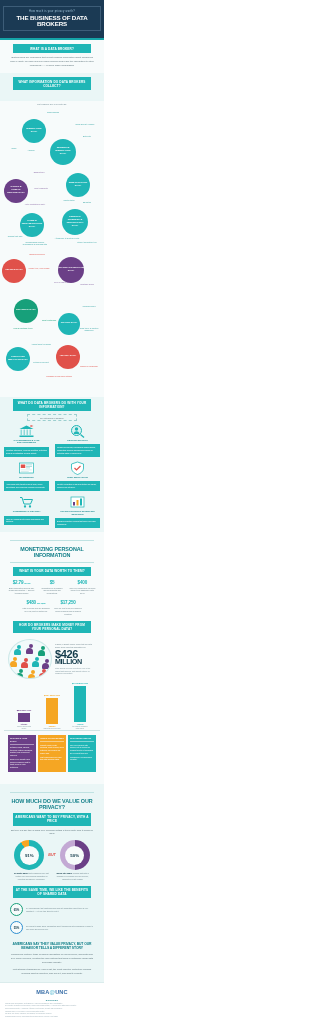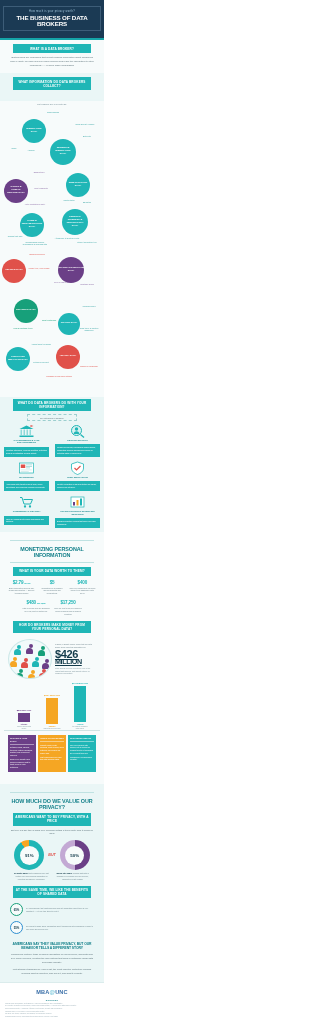--- a/index.html
+++ b/index.html
@@ -209,21 +209,20 @@
     margin-top: -.6px; margin-left: -1.5px;
   }
   .bigstat-txt { flex: 1; }
   .big-lead { font-size: 1.85px; color: #6d848c; line-height: 1.5; }
   .big-num {
     font-size: 11px;
     font-weight: bold;
     color: #123a4a;
     line-height: .92;
     letter-spacing: -.4px;
-    text-decoration: underline;
   }
   .big-num .mil { font-size: 7.2px; display: block; }
   .big-sub { font-size: 1.8px; color: #7d949c; line-height: 1.5; margin-top: 1.5px; }
 
   .chart {
     height: 52px;
     display: flex;
     align-items: flex-end;
     justify-content: space-around;
     padding: 3px 6px 0;

